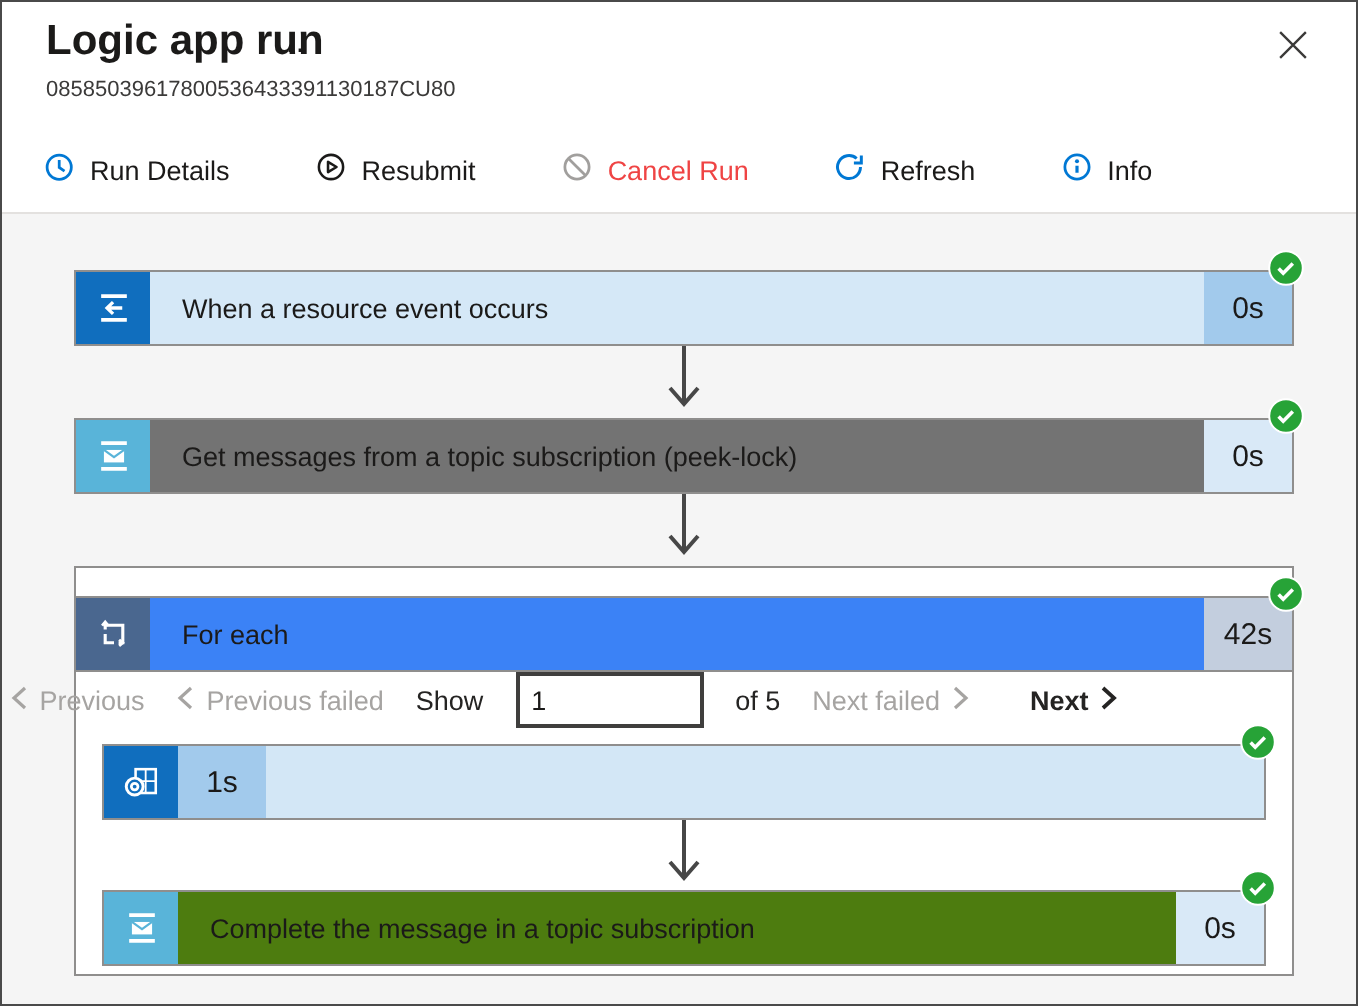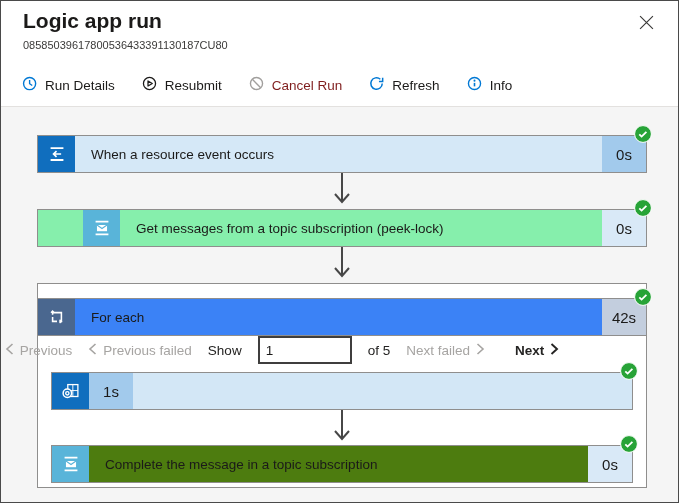--- a/index.html
+++ b/index.html
@@ -7,45 +7,45 @@
          font-family:"Liberation Sans",sans-serif;overflow:hidden;}
 
   
   .page-title{position:absolute;left:22px;top:8px;font-size:21px;font-weight:700;color:#1b1a19;}
   .more-btn{position:absolute;left:132px;top:10px;background:none;border:none;font-size:16px;
             color:#1b1a19;cursor:pointer;letter-spacing:1px;padding:2px 4px;}
   .run-id{position:absolute;left:22px;top:38px;font-size:11px;color:#3b3a39;}
   .close-btn{position:absolute;right:22px;top:12px;background:none;border:none;cursor:pointer;padding:2px;}
 
   
-  .toolbar{position:absolute;left:20px;top:70px;height:28px;display:flex;align-items:center;gap:26px;}
+  .toolbar{position:absolute;left:20px;top:70px;height:28px;display:flex;align-items:center;gap:42px;}
   .tb-btn{display:flex;align-items:center;gap:7px;background:none;border:none;padding:0;
           font-family:inherit;font-size:13.5px;color:#1b1a19;cursor:pointer;}
-  .tb-btn.disabled{color:#7f1d1d;cursor:default;}
+  .tb-btn.disabled{color:#ef4444;cursor:default;}
 
   
   .canvas{position:absolute;left:0;top:105px;right:0;bottom:0;background:#f5f5f5;border-top:1px solid #e3e1df;}
 
   .zoombar{position:absolute;left:536px;top:7px;width:125px;height:36px;background:rgba(18,18,18,.86);
            display:flex;align-items:center;justify-content:space-between;padding:0 10px;box-sizing:border-box;z-index:6;}
   .zoom-btn{background:none;border:none;padding:0;cursor:pointer;line-height:0;}
   .zoom-level{color:#fff;font-size:13px;}
 
   .card{position:absolute;height:38px;display:flex;align-items:stretch;border:1px solid #8f8e8d;
         box-sizing:border-box;cursor:pointer;}
   .card .cicon{width:37px;flex:none;display:flex;align-items:center;justify-content:center;}
   .card .ctitle{flex:1;display:flex;align-items:center;padding-left:16px;font-size:13.5px;color:#1b1a19;
                 white-space:nowrap;overflow:hidden;}
   .card .cduration{width:44px;flex:none;display:flex;align-items:center;justify-content:center;
                    font-size:15px;color:#1b1a19;}
   .badge{position:absolute;top:-11px;right:-6px;width:18px;height:18px;z-index:3;line-height:0;}
 
   .card-trigger{left:36px;top:28px;width:610px;background:#d5e8f7;}
   .card-trigger .cduration{background:#a2caec;}
-  .card-getmsg{left:36px;top:102px;width:610px;background:#86efac;padding-left:45px;}
+  .card-getmsg{left:36px;top:102px;width:610px;background:#737373;}
   .card-getmsg .cduration{background:#d9e9f7;}
   .foreach-container{position:absolute;left:36px;top:176px;width:610px;height:205px;background:#fff;
                      border:1px solid #8f8e8d;box-sizing:border-box;}
   .card-foreach{left:36px;top:176px;width:610px;background:#3b82f6;z-index:2;margin-top:15px;}
   .card-foreach .cduration{background:#c3cede;}
   .card-email{left:50px;top:265px;width:582px;background:#d3e7f6;}
   .card-email .cduration{background:#a2caec;}
   .card-complete{left:50px;top:338px;width:582px;background:#4d7c0f;}
   .card-complete .cduration{background:#d9e9f7;}
 

